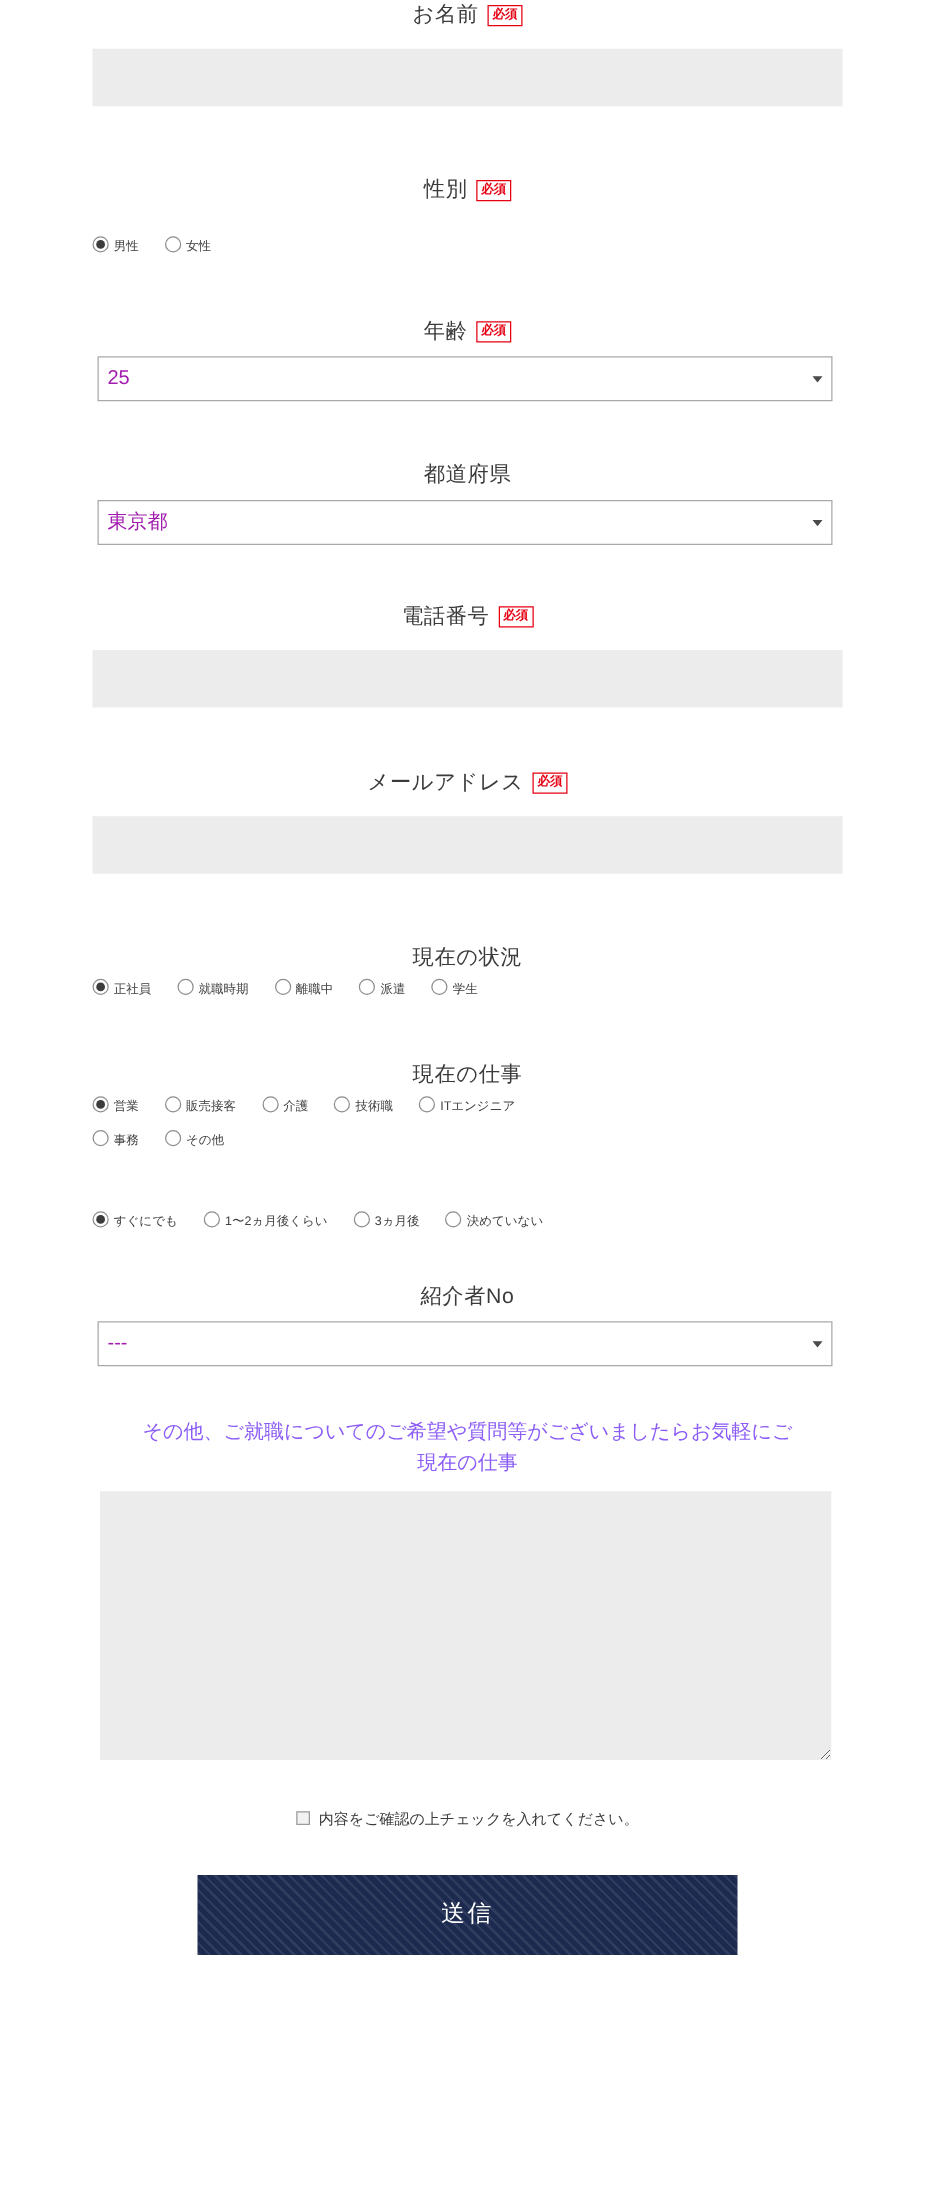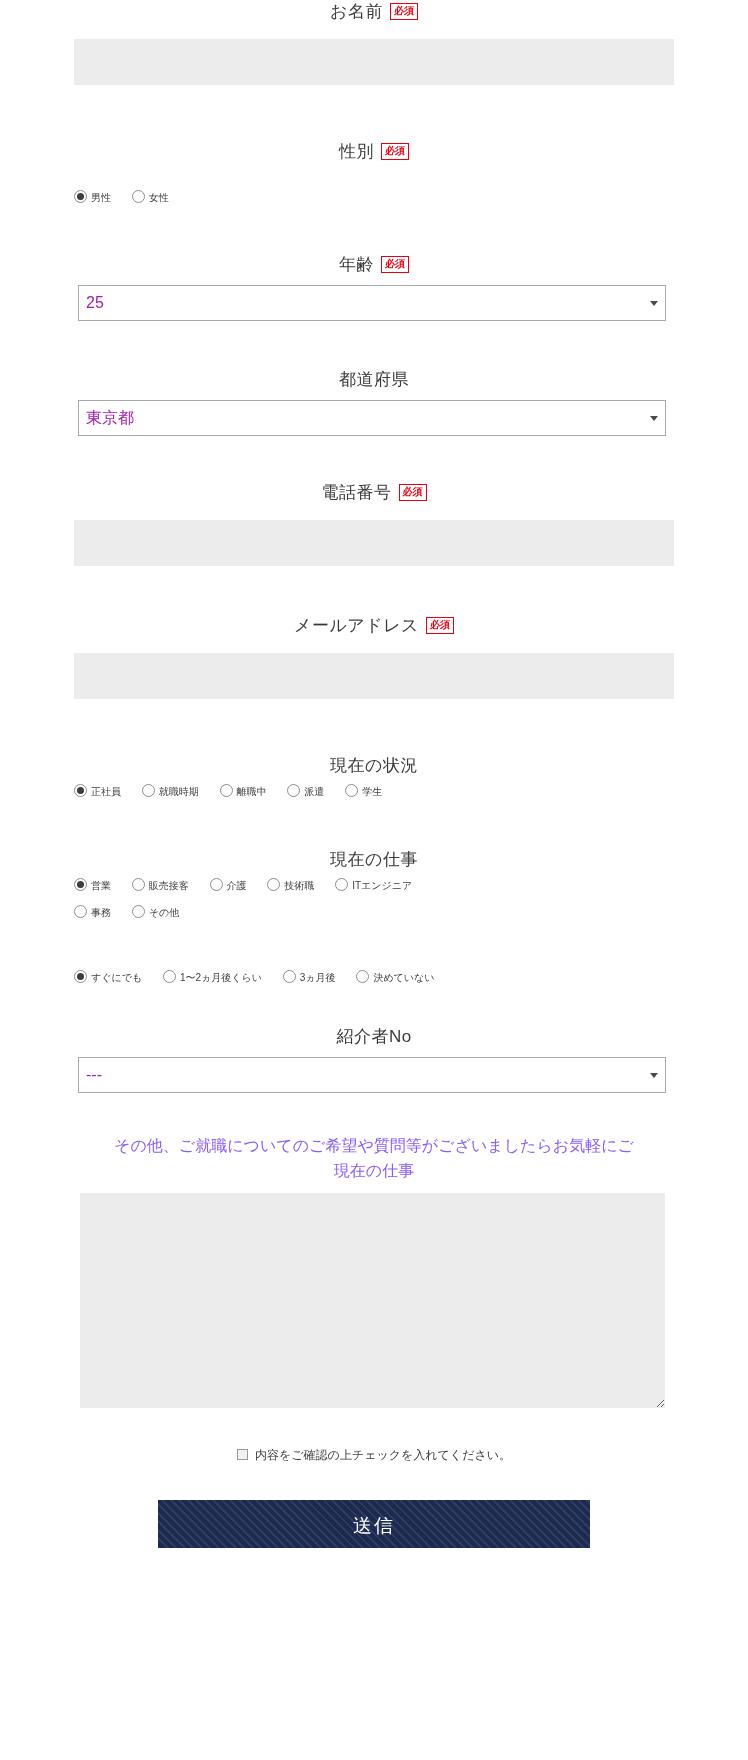--- a/index.html
+++ b/index.html
@@ -182,21 +182,21 @@
     vertical-align: -1px;
     margin-right: 7px;
     box-sizing: border-box;
   }
 
   
   .submit-wrap { text-align: center; }
   .submit-btn {
     display: inline-block;
     width: 432px;
-    height: 48px;
+    height: 64px;
     line-height: 52px;
     border: none;
     cursor: pointer;
     color: #ffffff;
     font-size: 19px;
     letter-spacing: 2px;
     font-family: "Liberation Sans", "DejaVu Sans", sans-serif;
     background-color: #1b2a4e;
     background-image: repeating-linear-gradient(
       45deg,

